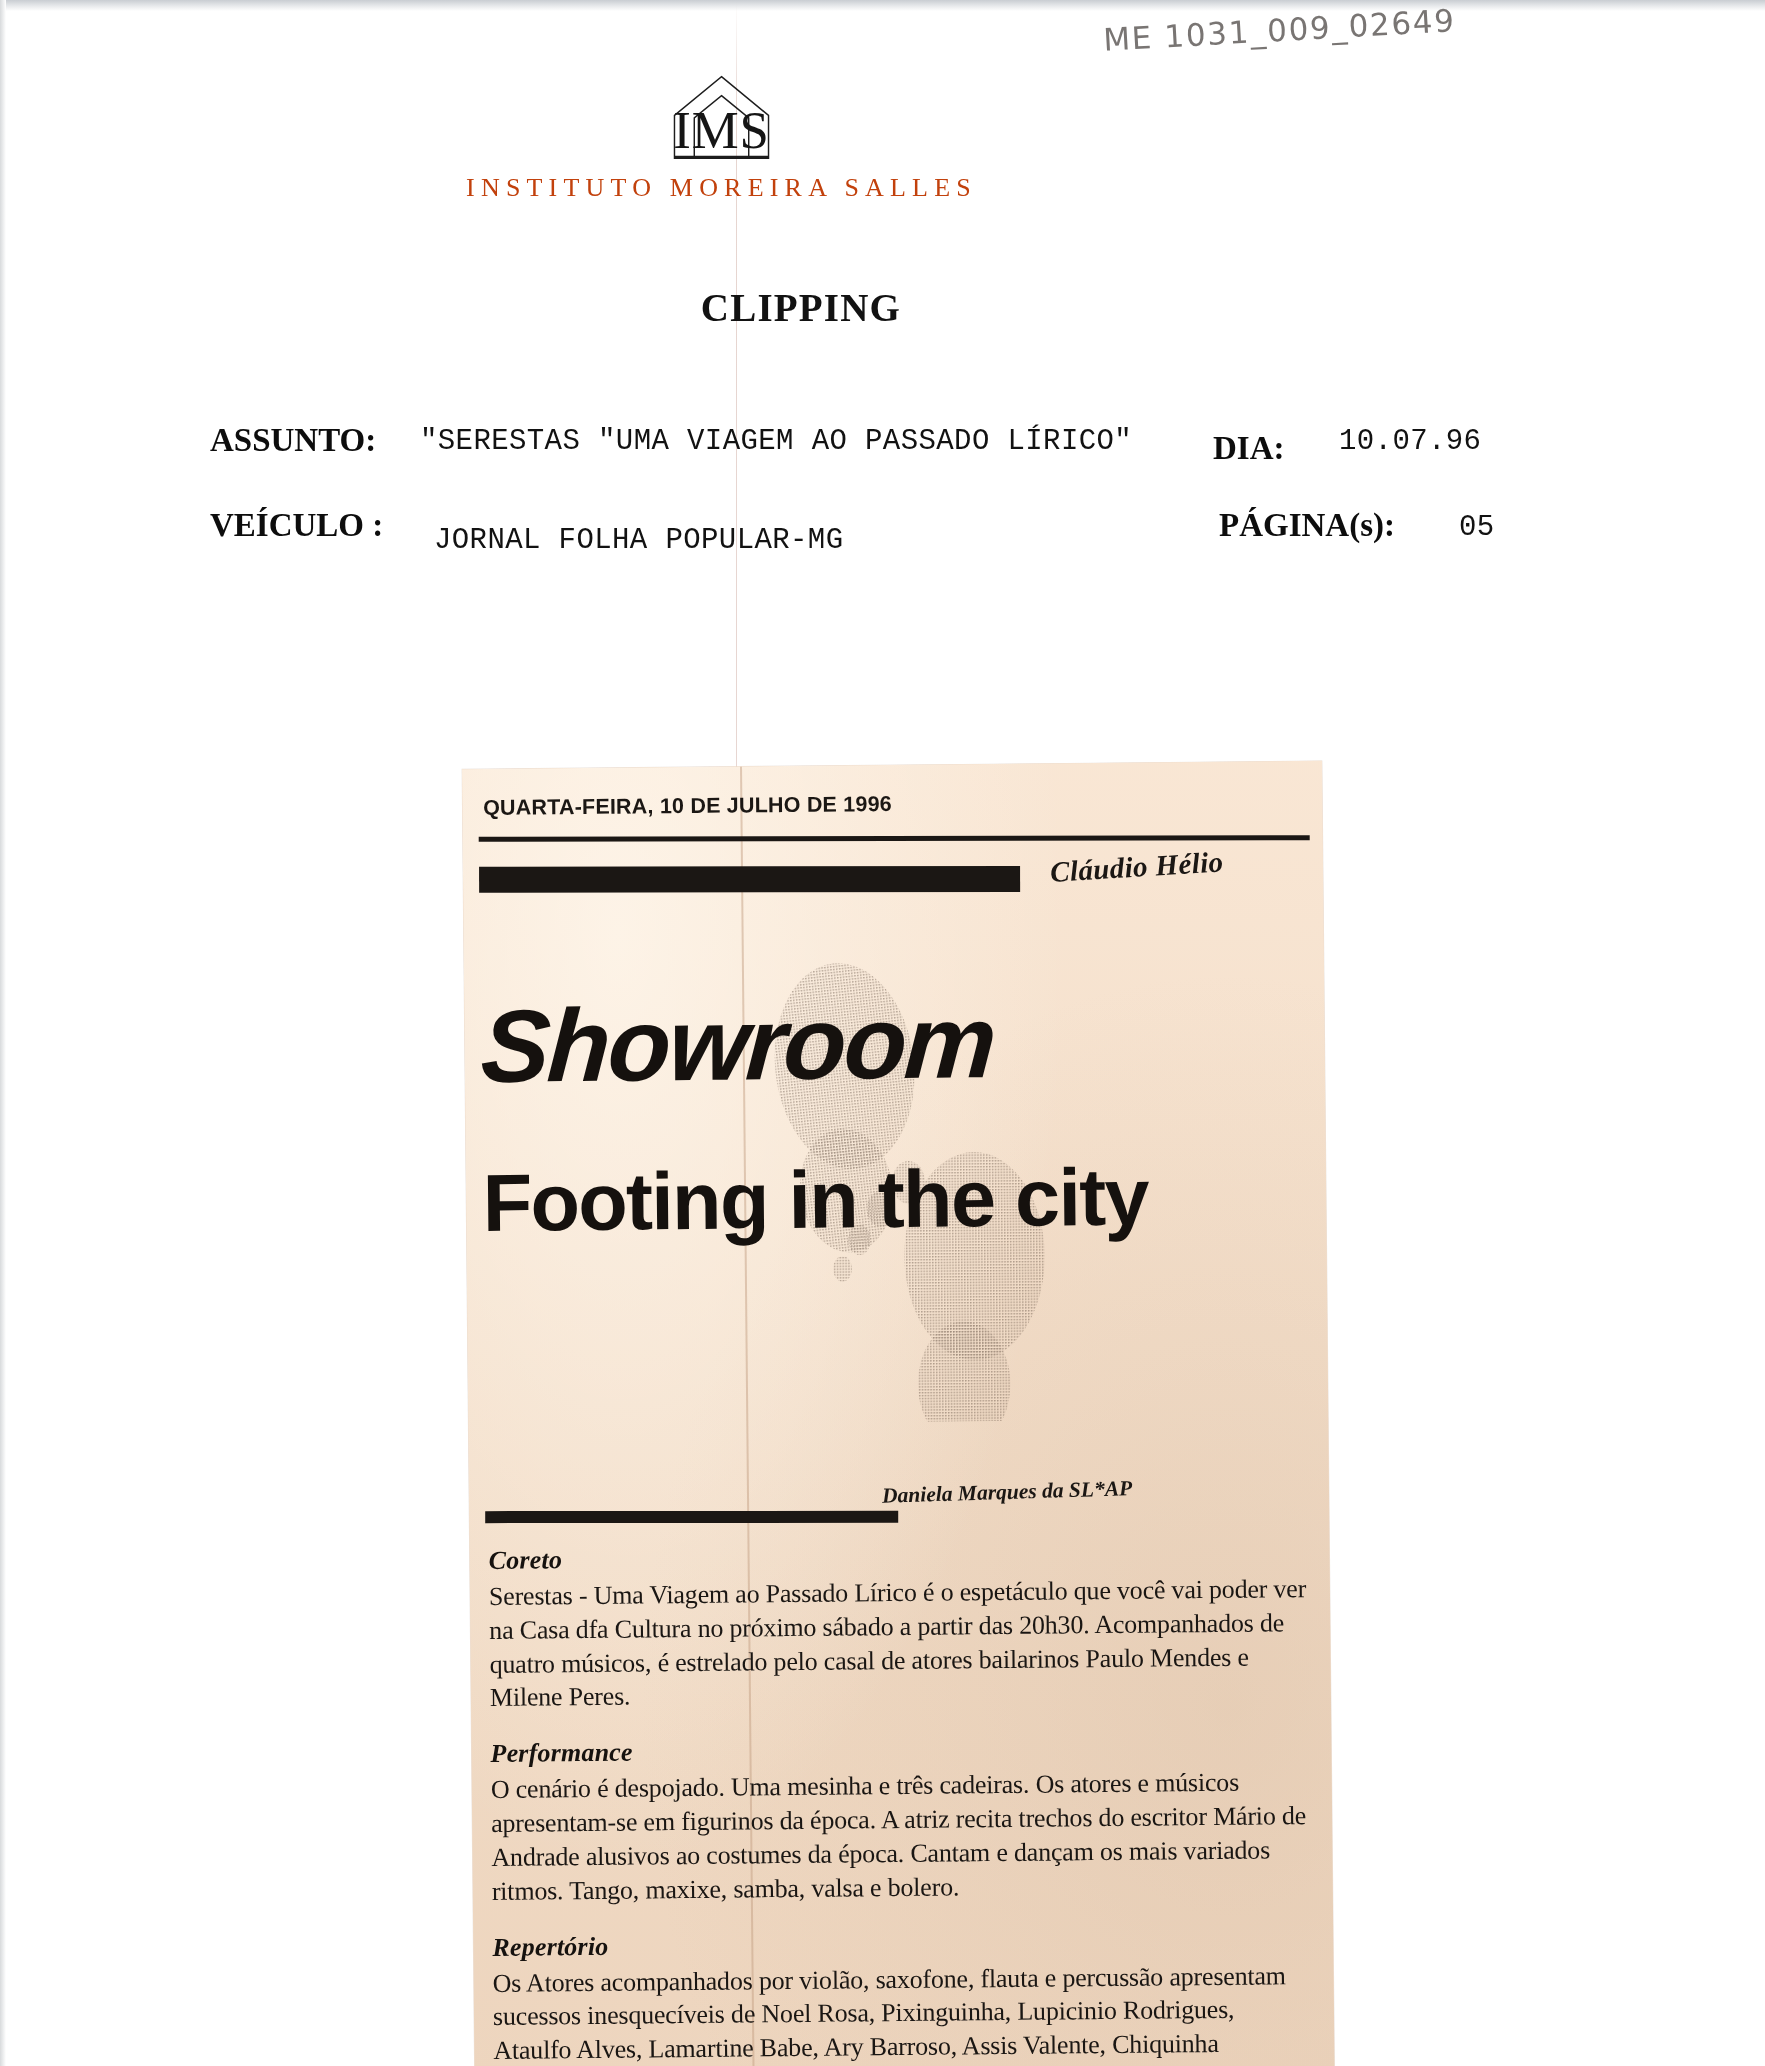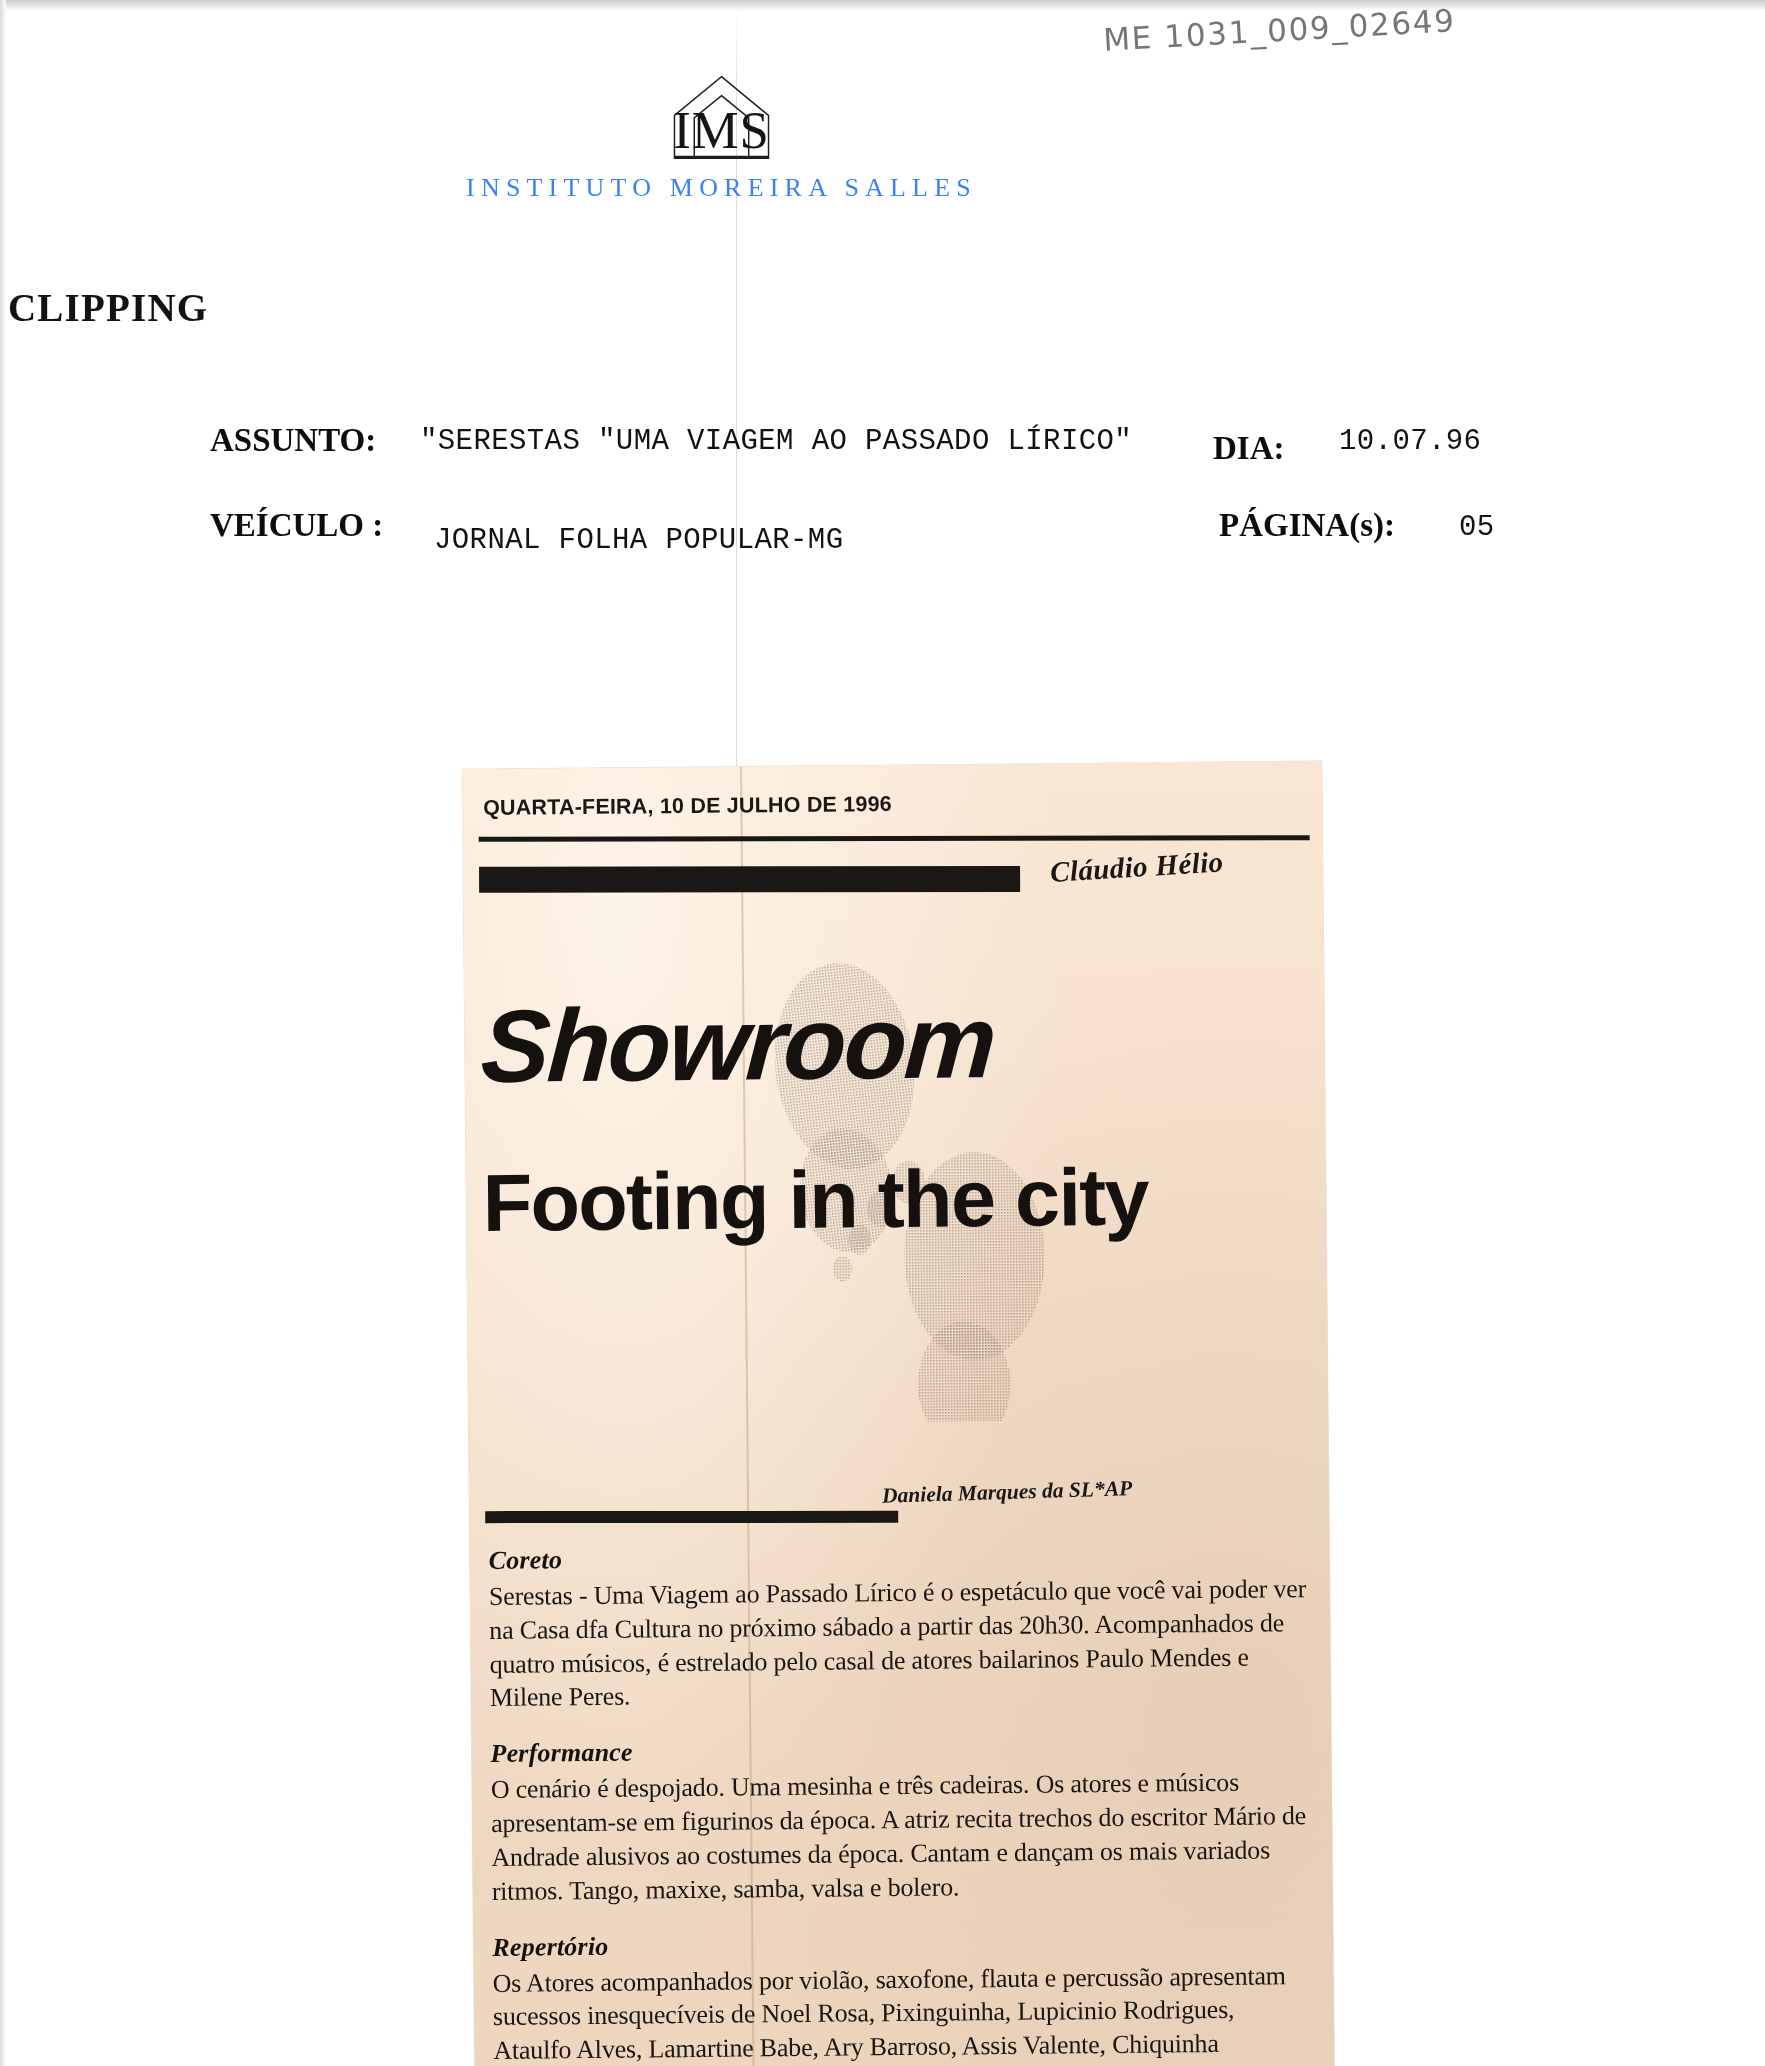--- a/index.html
+++ b/index.html
@@ -70,30 +70,31 @@
     position: relative;
     width: 99px;
     height: 87px;
   }
   #ims-mark svg { display: block; }
   #institute-name {
     margin-top: 10.7px;
     font-family: "Liberation Serif", serif;
     font-size: 26px;
     letter-spacing: 6.2px;
-    color: #3b82f6;
+    color: #c2410c;
     white-space: nowrap;
   }
 
   
   #clipping-title {
     position: absolute;
     top: 285px;
-    left: 8px;
+    left: 16px;
     width: 1570px;
+    text-align: center;
     font-family: "Liberation Serif", serif;
     font-weight: bold;
     font-size: 39px;
     letter-spacing: 1.2px;
     color: #121212;
   }
 
   
   .form-row {
     position: absolute;

